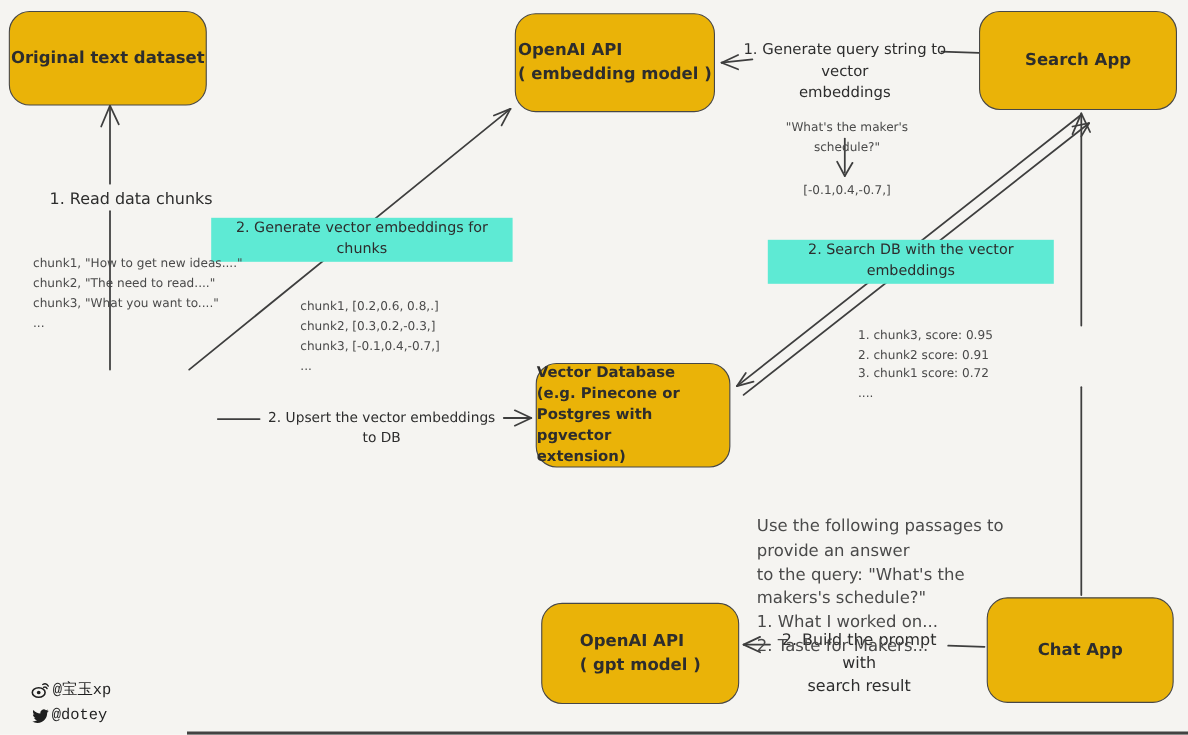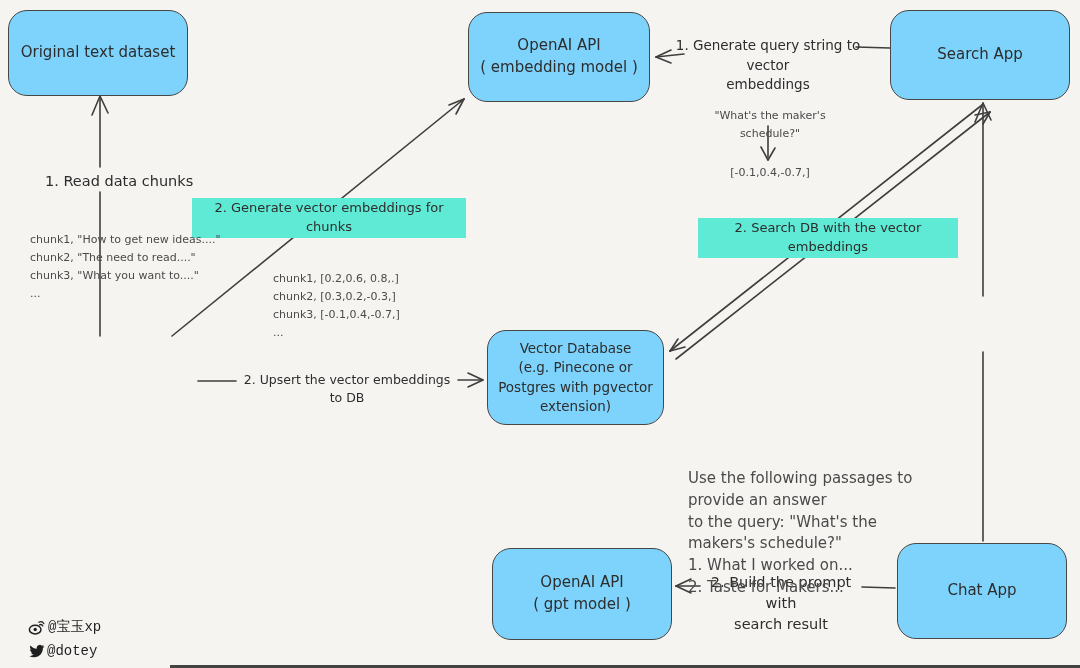--- a/index.html
+++ b/index.html
@@ -15,27 +15,28 @@
     position: absolute; left:0; top:0; width:1080px; height:668px;
     z-index: 1;
   }
   .arrows path {
     stroke: #3e3e3e; stroke-width: 1.6; fill: none; stroke-linecap: round;
   }
   .box {
     position: absolute; z-index: 2;
     border: 1.6px solid #474747;
     border-radius: 19px;
-    background: #7dd3fc;
+    background: #eab308;
     display: flex; align-items: center; justify-content: center;
-    text-align: center;
+    text-align: left;
     white-space: pre-line;
     font-size: 15px;
     line-height: 1.45;
     color: #2d2d2d;
+    font-weight: bold;
   }
   .lbl {
     position: absolute; z-index: 3;
     white-space: pre-line;
     font-size: 14.5px;
     line-height: 1.45;
     color: #2d2d2d;
   }
   .lbl.center { text-align: center; }
   .lbl.mask { background: #5eead4; padding: 1px 4px; }
@@ -146,20 +147,24 @@
   <div class="ann" style="left:30px; top:231px; width:200px;">chunk1, "How to get new ideas...."
 chunk2, "The need to read...."
 chunk3, "What you want to...."
 ...</div>
   <div class="ann" style="left:273px; top:270px; width:180px;">chunk1, [0.2,0.6, 0.8,.]
 chunk2, [0.3,0.2,-0.3,]
 chunk3, [-0.1,0.4,-0.7,]
 ...</div>
   <div class="ann center" style="left:686px; top:107px; width:168px;">"What's the maker's schedule?"</div>
   <div class="ann center" style="left:700px; top:164px; width:140px;">[-0.1,0.4,-0.7,]</div>
+  <div class="ann" style="left:780px; top:296px; width:160px; line-height:1.6;">1. chunk3, score: 0.95
+2. chunk2 score: 0.91
+3. chunk1 score: 0.72
+....</div>
   <div class="ann" style="left:688px; top:468px; width:230px; line-height:1.45; font-size:15px;">Use the following passages to provide an answer
 to the query: "What's the makers's schedule?"
 1. What I worked on...
 2. Taste for Makers...</div>
 
   <div class="footer-row" style="left:28px; top:618px;">
     <span>
       <svg width="18" height="16" viewBox="0 0 24 22">
         <ellipse cx="9.5" cy="14.5" rx="8" ry="6" fill="none" stroke="#1f1f1f" stroke-width="2"></ellipse>
         <circle cx="9.5" cy="14.5" r="2.3" fill="#1f1f1f"></circle>

